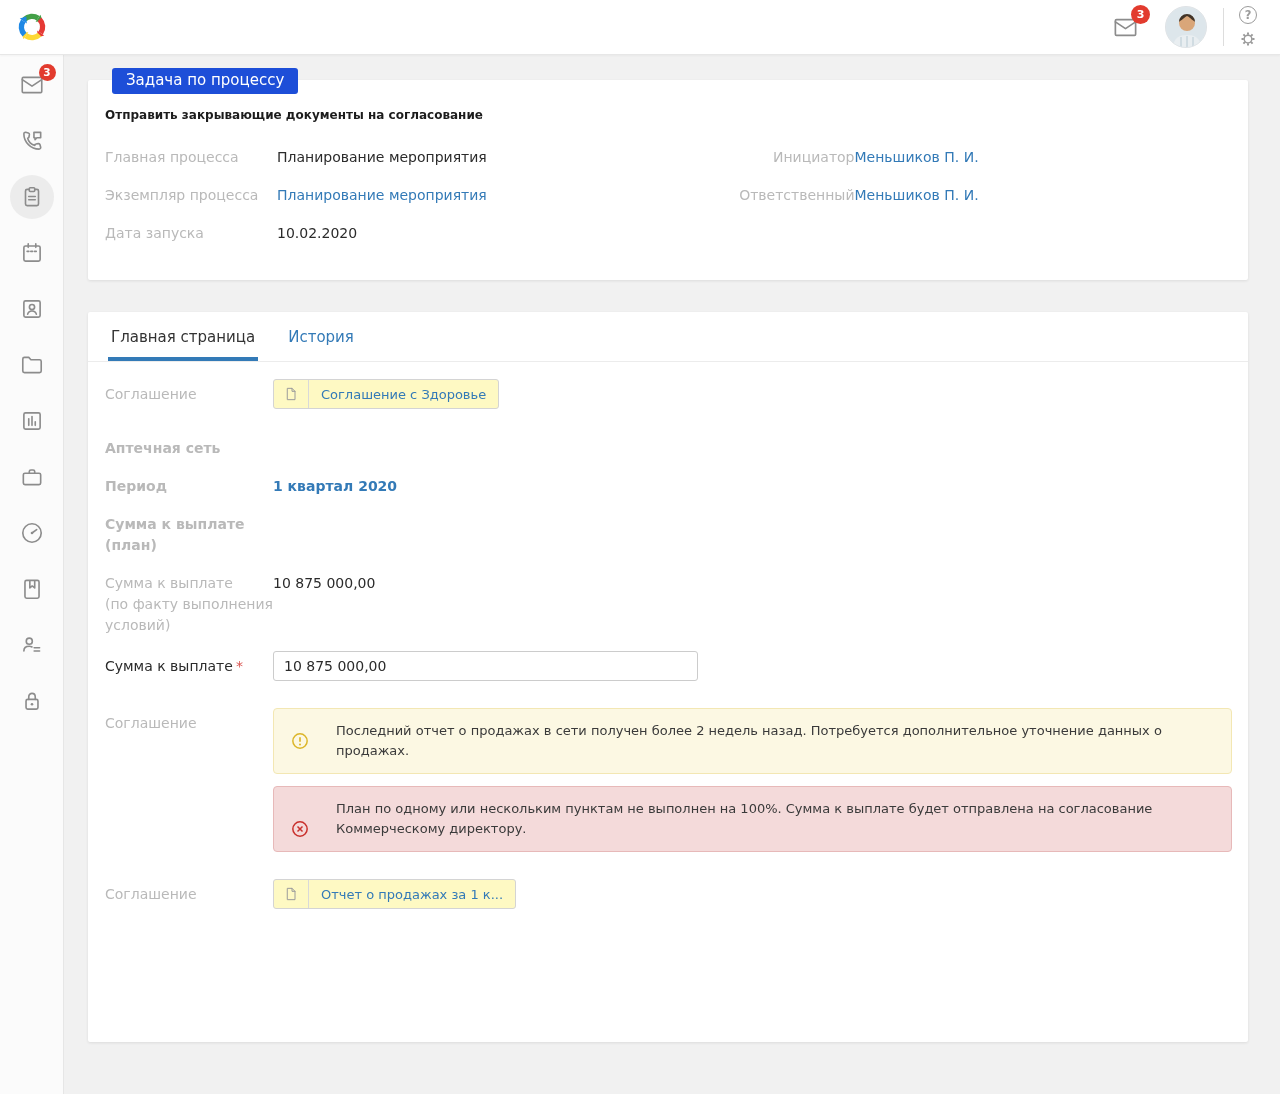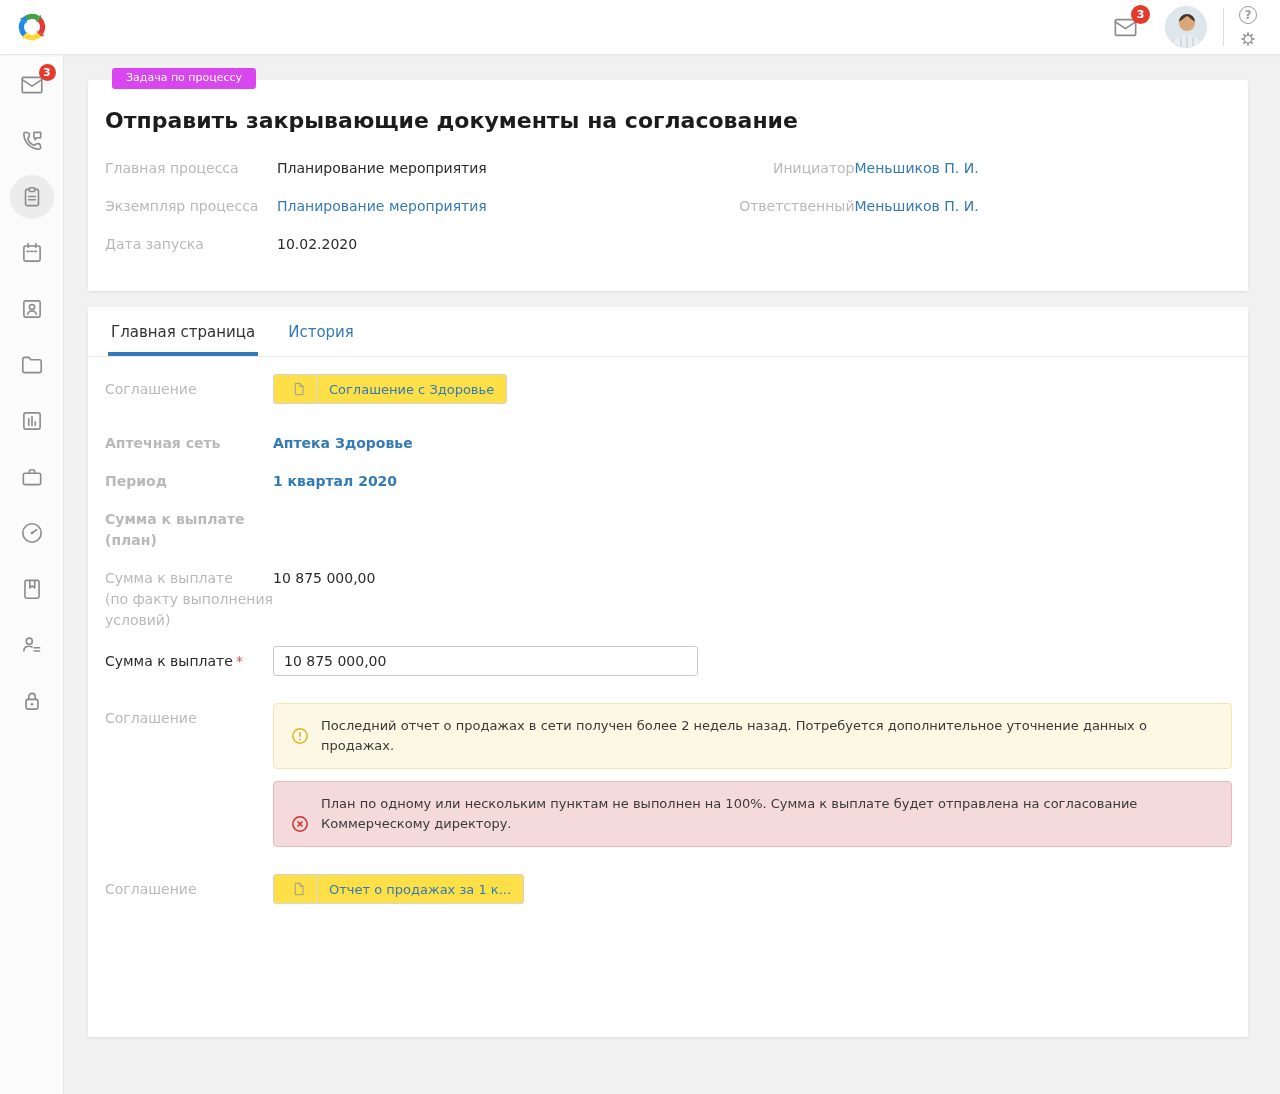--- a/index.html
+++ b/index.html
@@ -67,69 +67,69 @@
 
   .card {
     background: #fff; border-radius: 2px;
     box-shadow: 0 1px 3px rgba(0,0,0,.09);
   }
 
   
   .header-card { position: relative; padding: 24px 20px 20px 17px; }
   .task-badge {
     position: absolute; top: -12px; left: 24px;
-    background: #d946ef; color: #fff;
-    font-size: 11px; padding: 3px 14px 5px; border-radius: 3px;
-  }
-  .task-title { font-size: 22px; font-weight: bold; color: #1c1c1c; margin: 4px 0 24px; }
+    background: #1d4ed8; color: #fff;
+    font-size: 15px; padding: 3px 14px 5px; border-radius: 3px;
+  }
+  .task-title { font-size: 12px; font-weight: bold; color: #1c1c1c; margin: 4px 0 24px; }
   .fields-grid { display: flex; }
   .fields-col { width: 50%; }
   .fields-col.right { padding-left: 16px; text-align: right; }
   .hrow { display: flex; margin-bottom: 15px; line-height: 23px; }
   .hrow .hlabel { width: 172px; flex: none; color: #b9b9b9; }
   .hrow .hvalue { color: #2b2b2b; }
   a.link { color: #337ab7; text-decoration: none; cursor: pointer; }
 
   
-  .tab-card { margin-top: 16px; min-height: 730px; }
+  .tab-card { margin-top: 32px; min-height: 730px; }
   .tabs { display: flex; padding: 0 20px; border-bottom: 1px solid #ececec; }
   .tab { font-size: 15px; padding: 16px 3px 11px; margin-right: 27px; cursor: pointer; border-bottom: 4px solid transparent; }
   .tab.active { color: #333; border-bottom-color: #337ab7; }
   .tab.inactive { color: #337ab7; }
 
   .form { padding: 17px 16px 40px 17px; }
   .frow { display: flex; }
   .flabel { width: 168px; flex: none; color: #b9b9b9; line-height: 21px; }
   .flabel.dark { color: #2b2b2b; }
   .flabel.center { padding-top: 5px; }
   .fvalue { flex: 1; line-height: 21px; }
   .req { color: #d9534f; margin-left: 3px; }
   .mb29 { margin-bottom: 29px; } .mb27 { margin-bottom: 27px; }
   .mb17 { margin-bottom: 17px; font-weight: bold; } .mb15 { margin-bottom: 15px; } .mb26 { margin-bottom: 26px; }
 
   .doc-chip {
     display: inline-flex; align-items: stretch; height: 30px;
-    border: 1px solid #d4d4d4; border-radius: 3px; background: #fde047; cursor: pointer; padding-left: 8px;
+    border: 1px solid #d4d4d4; border-radius: 3px; background: #fef9c3; cursor: pointer;
   }
   .doc-chip .chip-icon {
     width: 35px; display: flex; align-items: center; justify-content: center;
     border-right: 1px solid #d9d9d9;
   }
   .doc-chip .chip-text { display: flex; align-items: center; padding: 0 12px; font-size: 13px; color: #337ab7; }
 
   .text-input {
     width: 425px; height: 30px; border: 1px solid #ccc; border-radius: 3px;
     padding: 0 10px; font-size: 14px; color: #2b2b2b;
     font-family: "DejaVu Sans", "Liberation Sans", sans-serif;
     outline: none;
   }
 
   .alerts { flex: 1; }
   .alert {
-    display: flex; align-items: center; gap: 11px;
+    display: flex; align-items: center; gap: 26px;
     padding: 12px 16px; border-radius: 4px; font-size: 13px; line-height: 20px; color: #3a3a3a;
   }
   .alert svg { flex: none; }
   .alert.warning { background: #fcf8e3; border: 1px solid #f3e7b3; margin-bottom: 12px; }
   .alert.error { background: #f4dada; border: 1px solid #e7b9b9; align-items: flex-end; }
 
   .comment-area {
     width: 440px; height: 118px; border: 1px solid #ccc; border-radius: 2px;
     padding: 6px 10px; font-size: 14px; color: #2b2b2b; line-height: 20px;
     font-family: "DejaVu Sans", "Liberation Sans", sans-serif;
@@ -321,21 +321,20 @@
                   <path d="M13.5 3.5 V8 H18"></path>
                 </svg>
               </span>
               <span class="chip-text">Соглашение с Здоровье</span>
             </span>
           </span>
         </div>
 
         <div class="frow mb17">
           <span class="flabel">Аптечная сеть</span>
-          <span class="fvalue"><a class="link">Аптека Здоровье</a></span>
         </div>
 
         <div class="frow mb17">
           <span class="flabel">Период</span>
           <span class="fvalue"><a class="link">1 квартал 2020</a></span>
         </div>
 
         <div class="frow mb17">
           <span class="flabel">
             <span style="display:block">Сумма к выплате</span>

